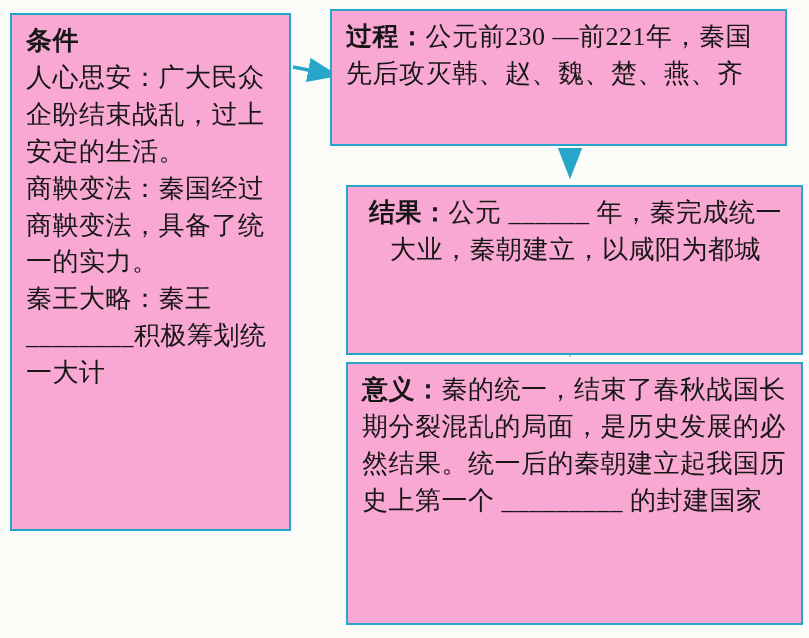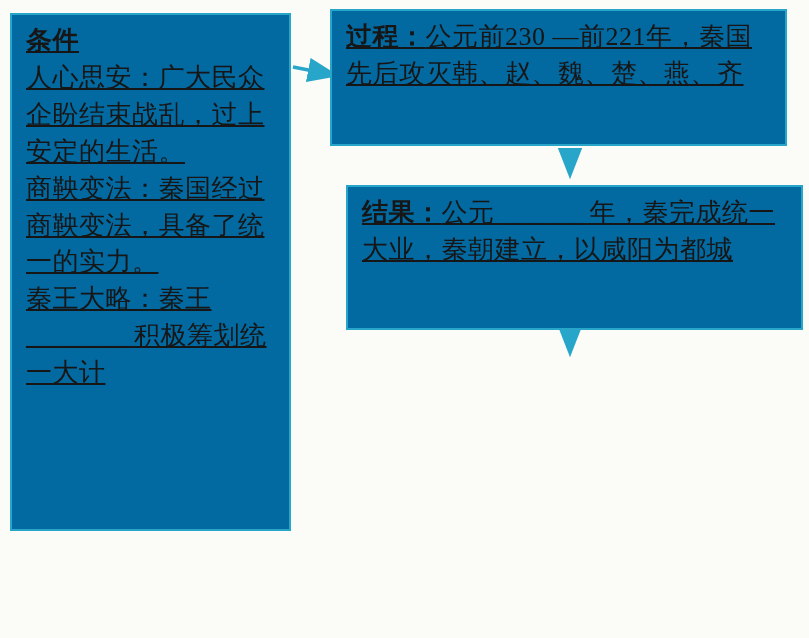--- a/index.html
+++ b/index.html
@@ -17,48 +17,48 @@
   }
   .canvas {
     position: absolute;
     inset: 0;
     width: 809px;
     height: 638px;
   }
   .box {
     position: absolute;
     border: 2.5px solid #27a6c9;
-    background: #0369a1;
+    background: #f9a8d4;
     box-sizing: border-box;
     padding: 8px 12px 4px 14px;
     font-size: 26px;
     line-height: 1.42;
     letter-spacing: 0.5px;
-    text-decoration: underline;
   }
   .box b {
     font-weight: bold;
   }
   #conditions-box {
     left: 10px;
     top: 13px;
     width: 281px;
     height: 518px;
   }
   #process-box {
     left: 330px;
     top: 9px;
     width: 457px;
     height: 137px;
   }
   #result-box {
     left: 346px;
     top: 185px;
     width: 457px;
-    height: 145px;
+    height: 170px;
+    text-align: center;
   }
   #significance-box {
     left: 346px;
     top: 362px;
     width: 457px;
     height: 263px;
   }
   .box-title {
     font-weight: bold;
     display: block;
@@ -96,14 +96,17 @@
   </div>
 
   <div class="box" id="process-box">
     <b>过程：</b><span>公元前230 —前221年，秦国先后攻灭韩、赵、魏、楚、燕、齐</span>
   </div>
 
   <div class="box" id="result-box">
     <b>结果：</b><span>公元 ______ 年，秦完成统一大业，秦朝建立，以咸阳为都城</span>
   </div>
 
+  <div class="box" id="significance-box">
+    <b>意义：</b><span>秦的统一，结束了春秋战国长期分裂混乱的局面，是历史发展的必然结果。统一后的秦朝建立起我国历史上第一个 _________ 的封建国家</span>
+  </div>
 
 </div>
 
 </body></html>

